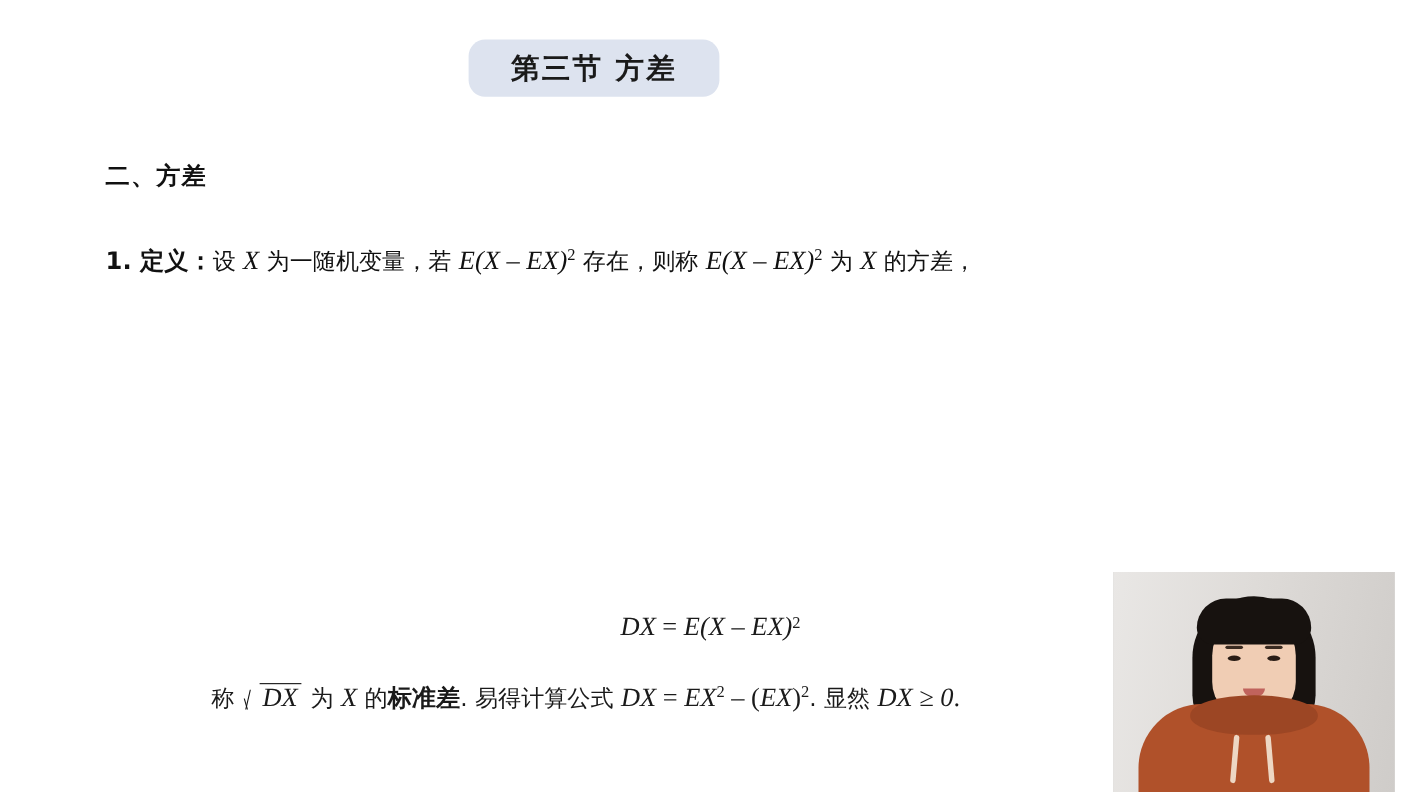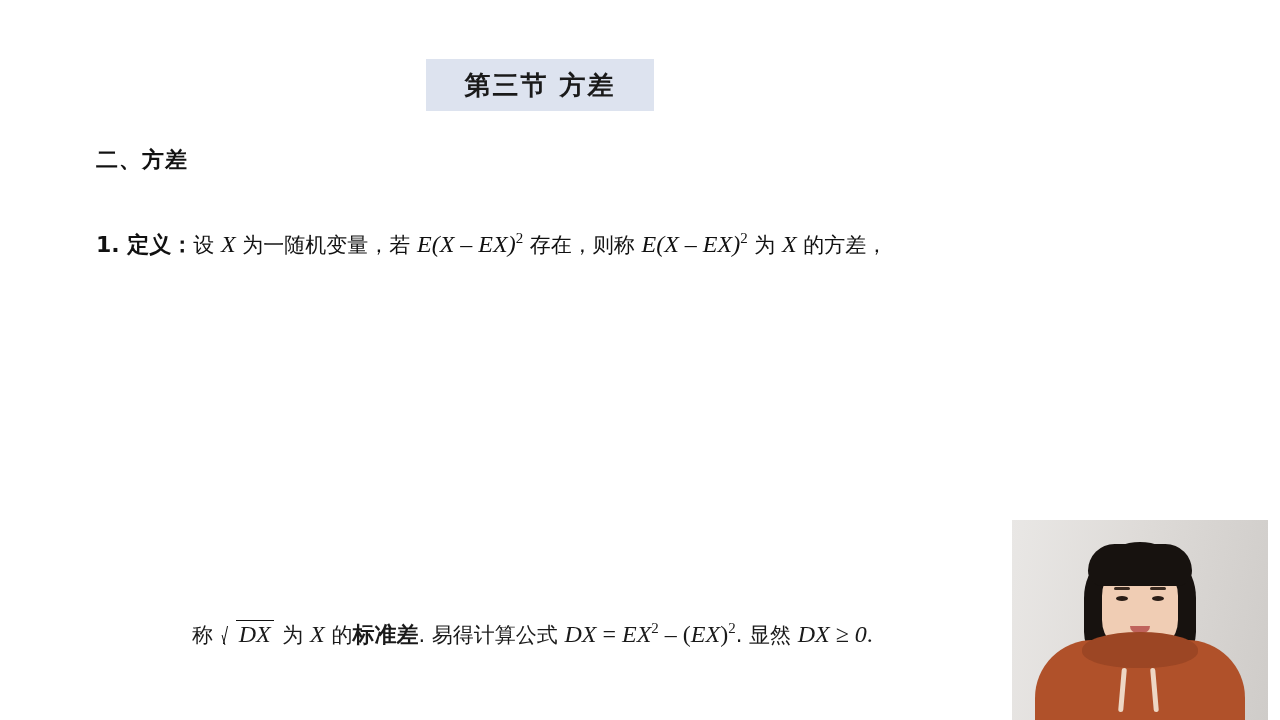--- a/index.html
+++ b/index.html
@@ -20,27 +20,28 @@
   .slide {
     position: absolute;
     inset: 0;
     background: #ffffff;
   }
 
   
   .title-banner {
     position: absolute;
     left: 426px;
-    top: 59px;
+    top: 36px;
     width: 228px;
     height: 52px;
     background: #dde3ef;
     display: flex;
     align-items: center;
     justify-content: center;
+    border-radius: 15px;
   }
   .title-banner .title-text {
     font-family: "DejaVu Sans", sans-serif;
     font-weight: bold;
     font-size: 26px;
     letter-spacing: 2px;
     color: #1a1a1a;
   }
 
   
@@ -57,21 +58,21 @@
 
   
   .body-block {
     position: absolute;
     left: 96px;
     top: 212px;
     width: 1100px;
   }
   .para {
     font-size: 23px;
-    line-height: 53px;
+    line-height: 40px;
     color: #111;
     white-space: nowrap;
   }
   .bold {
     font-family: "DejaVu Sans", sans-serif;
     font-weight: bold;
     font-size: 22px;
   }
   .cn {
     font-family: "DejaVu Sans", sans-serif;
@@ -260,20 +261,23 @@
 
   <div class="section-heading">二、方差</div>
 
   <div class="body-block">
 
     <div class="para">
       <span class="bold">1. 定义：</span><span class="cn">设 </span><span class="mi">X</span><span class="cn"> 为一随机变量，若 </span><span class="mi">E(X – EX)</span><span class="sup">2</span><span class="cn"> 存在，则称 </span><span class="mi">E(X – EX)</span><span class="sup">2</span><span class="cn"> 为 </span><span class="mi">X</span><span class="cn"> 的方差，</span>
     </div>
 
 
+    <div class="display-eq">
+      <span class="mi">DX</span><span class="mo"> = </span><span class="mi">E(X – EX)</span><span class="sup">2</span>
+    </div>
 
     <div class="final-line">
       <span class="cn">称 </span><span class="sqrt"><span class="radicand mi">DX</span></span><span class="cn"> 为 </span><span class="mi">X</span><span class="cn"> 的</span><span class="bold">标准差</span><span class="cn">. 易得计算公式 </span><span class="mi">DX</span><span class="mo"> = </span><span class="mi">EX</span><span class="sup">2</span><span class="mo"> – (</span><span class="mi">EX</span><span class="mo">)</span><span class="sup">2</span><span class="cn">. 显然 </span><span class="mi">DX ≥ 0</span><span class="mo">.</span>
     </div>
 
   </div>
 </div>
 
 <div class="presenter">
   <div class="bg-wall"></div>

